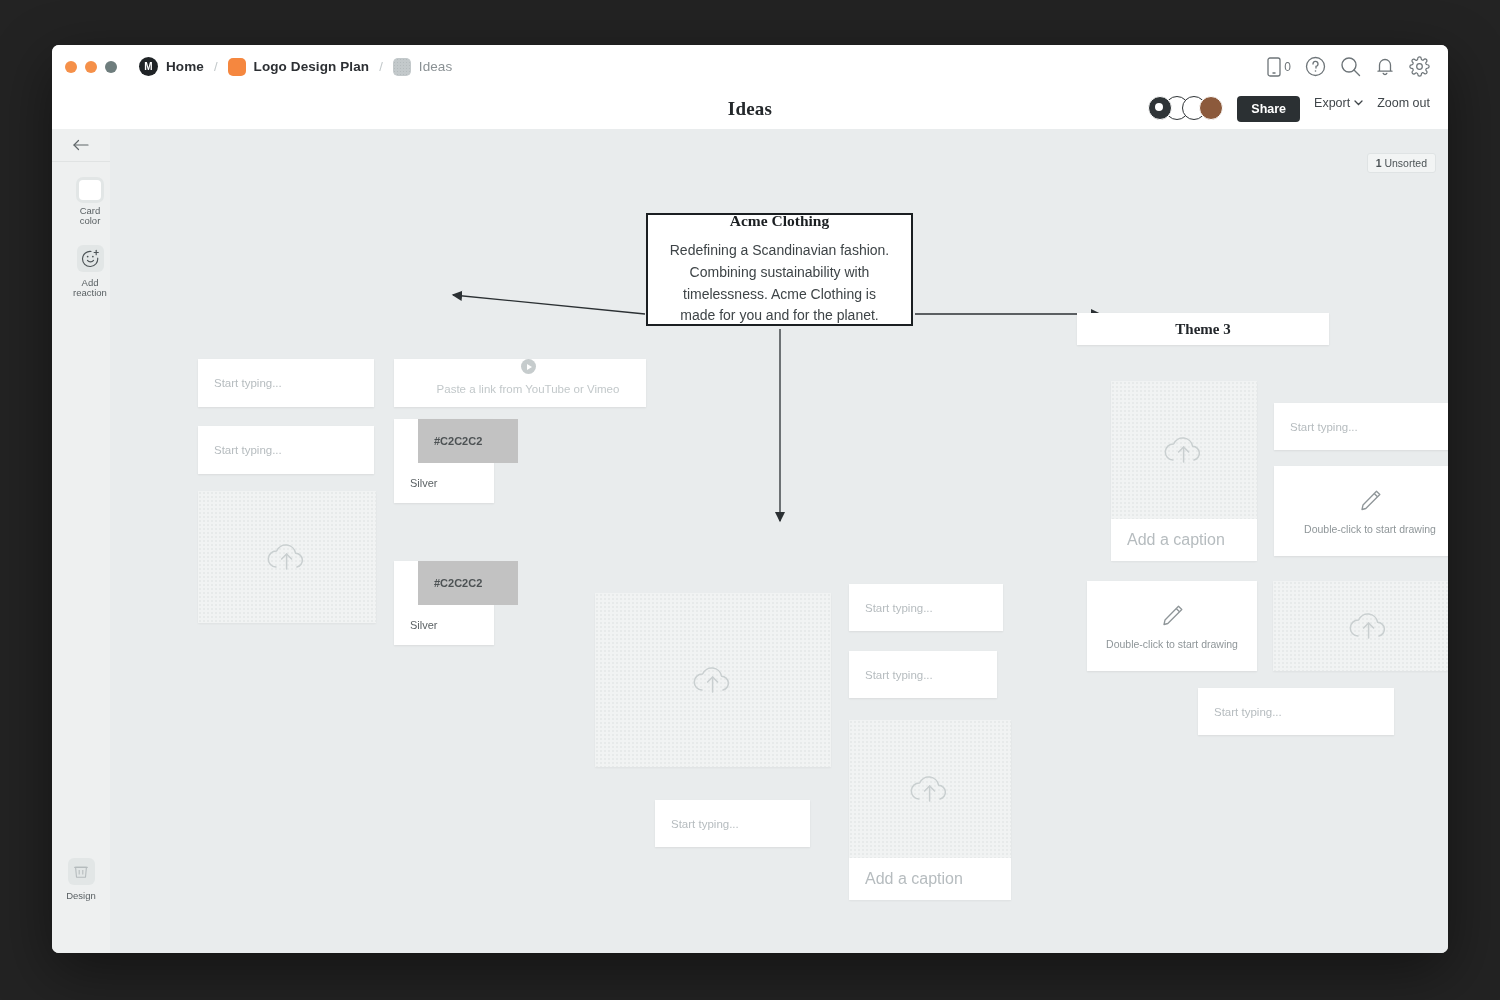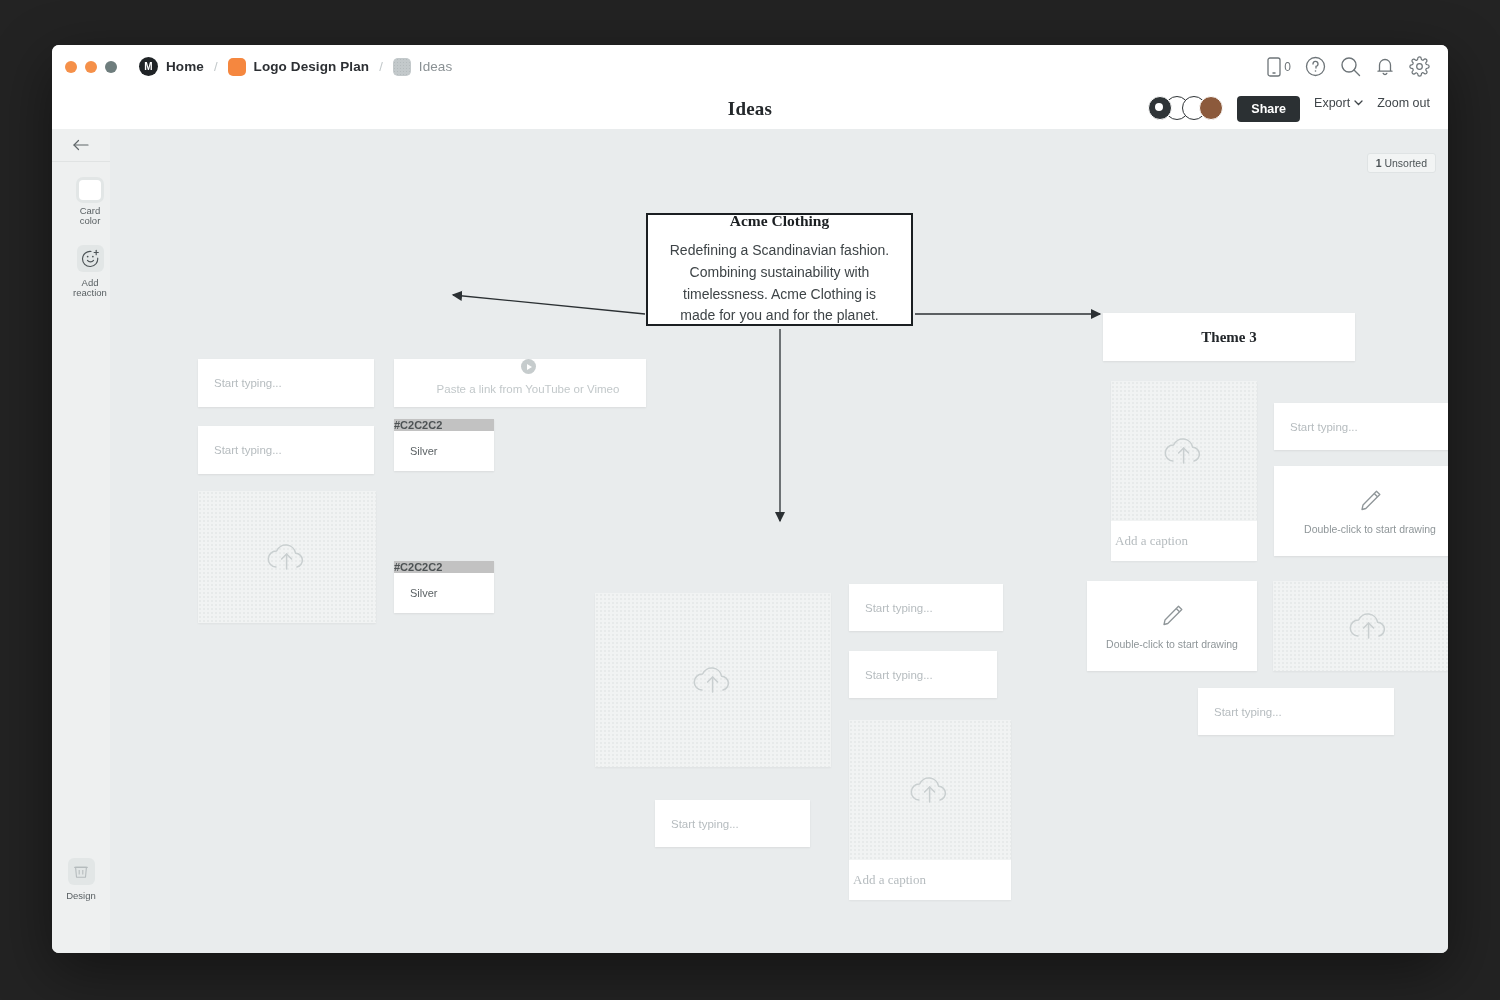--- a/index.html
+++ b/index.html
@@ -165,31 +165,31 @@
     background:#f1f3f3;
     background-image:radial-gradient(#e7eaea 1px, transparent 1px);
     background-size:4px 4px;
     display:flex;align-items:center;justify-content:center;
     box-shadow:0 1px 2px rgba(0,0,0,.05);
   }
   .img-card.with-cap{flex-direction:column;}
   .img-card .drop{flex:1;display:flex;align-items:center;justify-content:center;width:100%;}
   .cap{
     background:#fff;width:100%;box-sizing:border-box;
-    font-size:13px;color:#b6bcbf;padding:12px 4px;font-family:Liberation Serif, serif;
+    font-size:16px;color:#b6bcbf;padding:12px 16px;
   }
   .draw-card{
     background:#fff;box-shadow:0 1px 2px rgba(0,0,0,.07);
     display:flex;flex-direction:column;align-items:center;justify-content:center;gap:9px;
     font-size:10.5px;color:#8f9699;
   }
   .sw-card{box-shadow:0 1px 2px rgba(0,0,0,.07);background:#fff;}
   .sw-top{
     background:#c2c2c2;width:100%;box-sizing:border-box;
-    font-size:11px;font-weight:bold;color:#4d5254;
+    font-size:11px;font-weight:bold;color:#4d5254;padding:16px;margin-left:24px;
   }
   .sw-bot{
     background:#fff;width:100%;box-sizing:border-box;
     font-size:11px;color:#5c6265;padding:14px 16px;
   }
   .cloud{color:#c9cfd0;}
   .pencil{color:#8f9699;}
 </style>
 </head>
 <body>
@@ -401,21 +401,21 @@
             <path d="M17.6 19l5-5 5 5" stroke-linecap="round" stroke-linejoin="round"></path>
           </svg>
         </div>
         <div class="cap">Add a caption</div>
       </div>
 
       <div class="node txt-card" style="left:545px;top:671px;width:155px;height:47px;">
         <span>Start typing...</span>
       </div>
 
-      <div class="node theme-card" style="left:993px;top:184px;width:252px;height:48px;">
+      <div class="node theme-card" style="left:967px;top:184px;width:252px;height:32px;">
         <span>Theme 3</span>
       </div>
 
       <div class="node img-card with-cap" style="left:1001px;top:252px;width:146px;height:180px;">
         <div class="drop">
           <svg class="cloud" width="46" height="34" viewBox="0 0 46 34" fill="none" stroke="currentColor" stroke-width="1.5">
             <path d="M12 27a8 8 0 0 1 .6-16 10 10 0 0 1 19 2.2A7 7 0 0 1 33 27" stroke-linecap="round" stroke-linejoin="round"></path>
             <line x1="22.6" y1="29" x2="22.6" y2="14" stroke-linecap="round"></line>
             <path d="M17.6 19l5-5 5 5" stroke-linecap="round" stroke-linejoin="round"></path>
           </svg>

